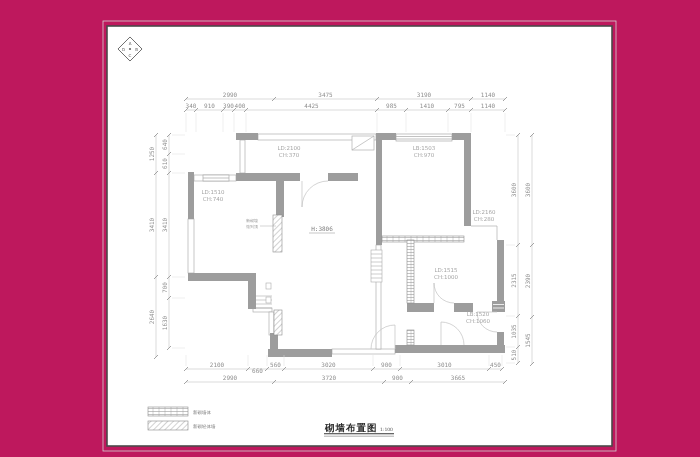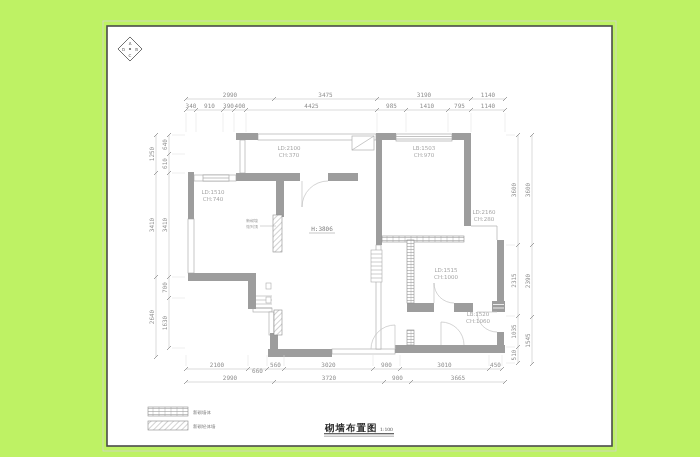--- a/index.html
+++ b/index.html
@@ -1,16 +1,16 @@
 <!DOCTYPE html>
 <html><head>
 <meta charset="utf-8">
 <style>
   html,body{margin:0;padding:0;background:#ffffff;}
-  .stage{position:relative;width:700px;height:457px;background:#bef264;overflow:hidden;
+  .stage{position:relative;width:700px;height:457px;background:#be185d;overflow:hidden;
          font-family:"DejaVu Sans",sans-serif;}
   svg{position:absolute;left:0;top:0;}
   .dimline{stroke:#c3c3c3;stroke-width:0.6;}
   .dimtick{stroke:#8d8d8d;stroke-width:0.8;}
   .extline{stroke:#dedede;stroke-width:0.5;}
   .dimtext{font:6px "DejaVu Sans Mono",monospace;fill:#8f8f8f;}
   .roomtext{font:5.5px "DejaVu Sans",sans-serif;fill:#a5a5a5;}
   .heighttext{font:6px "DejaVu Sans Mono",monospace;fill:#7d7d7d;}
   .leadertext{font:4px "DejaVu Sans",sans-serif;fill:#9a9a9a;}
   .legendtext{font:4.5px "DejaVu Sans",sans-serif;fill:#7a7a7a;}

